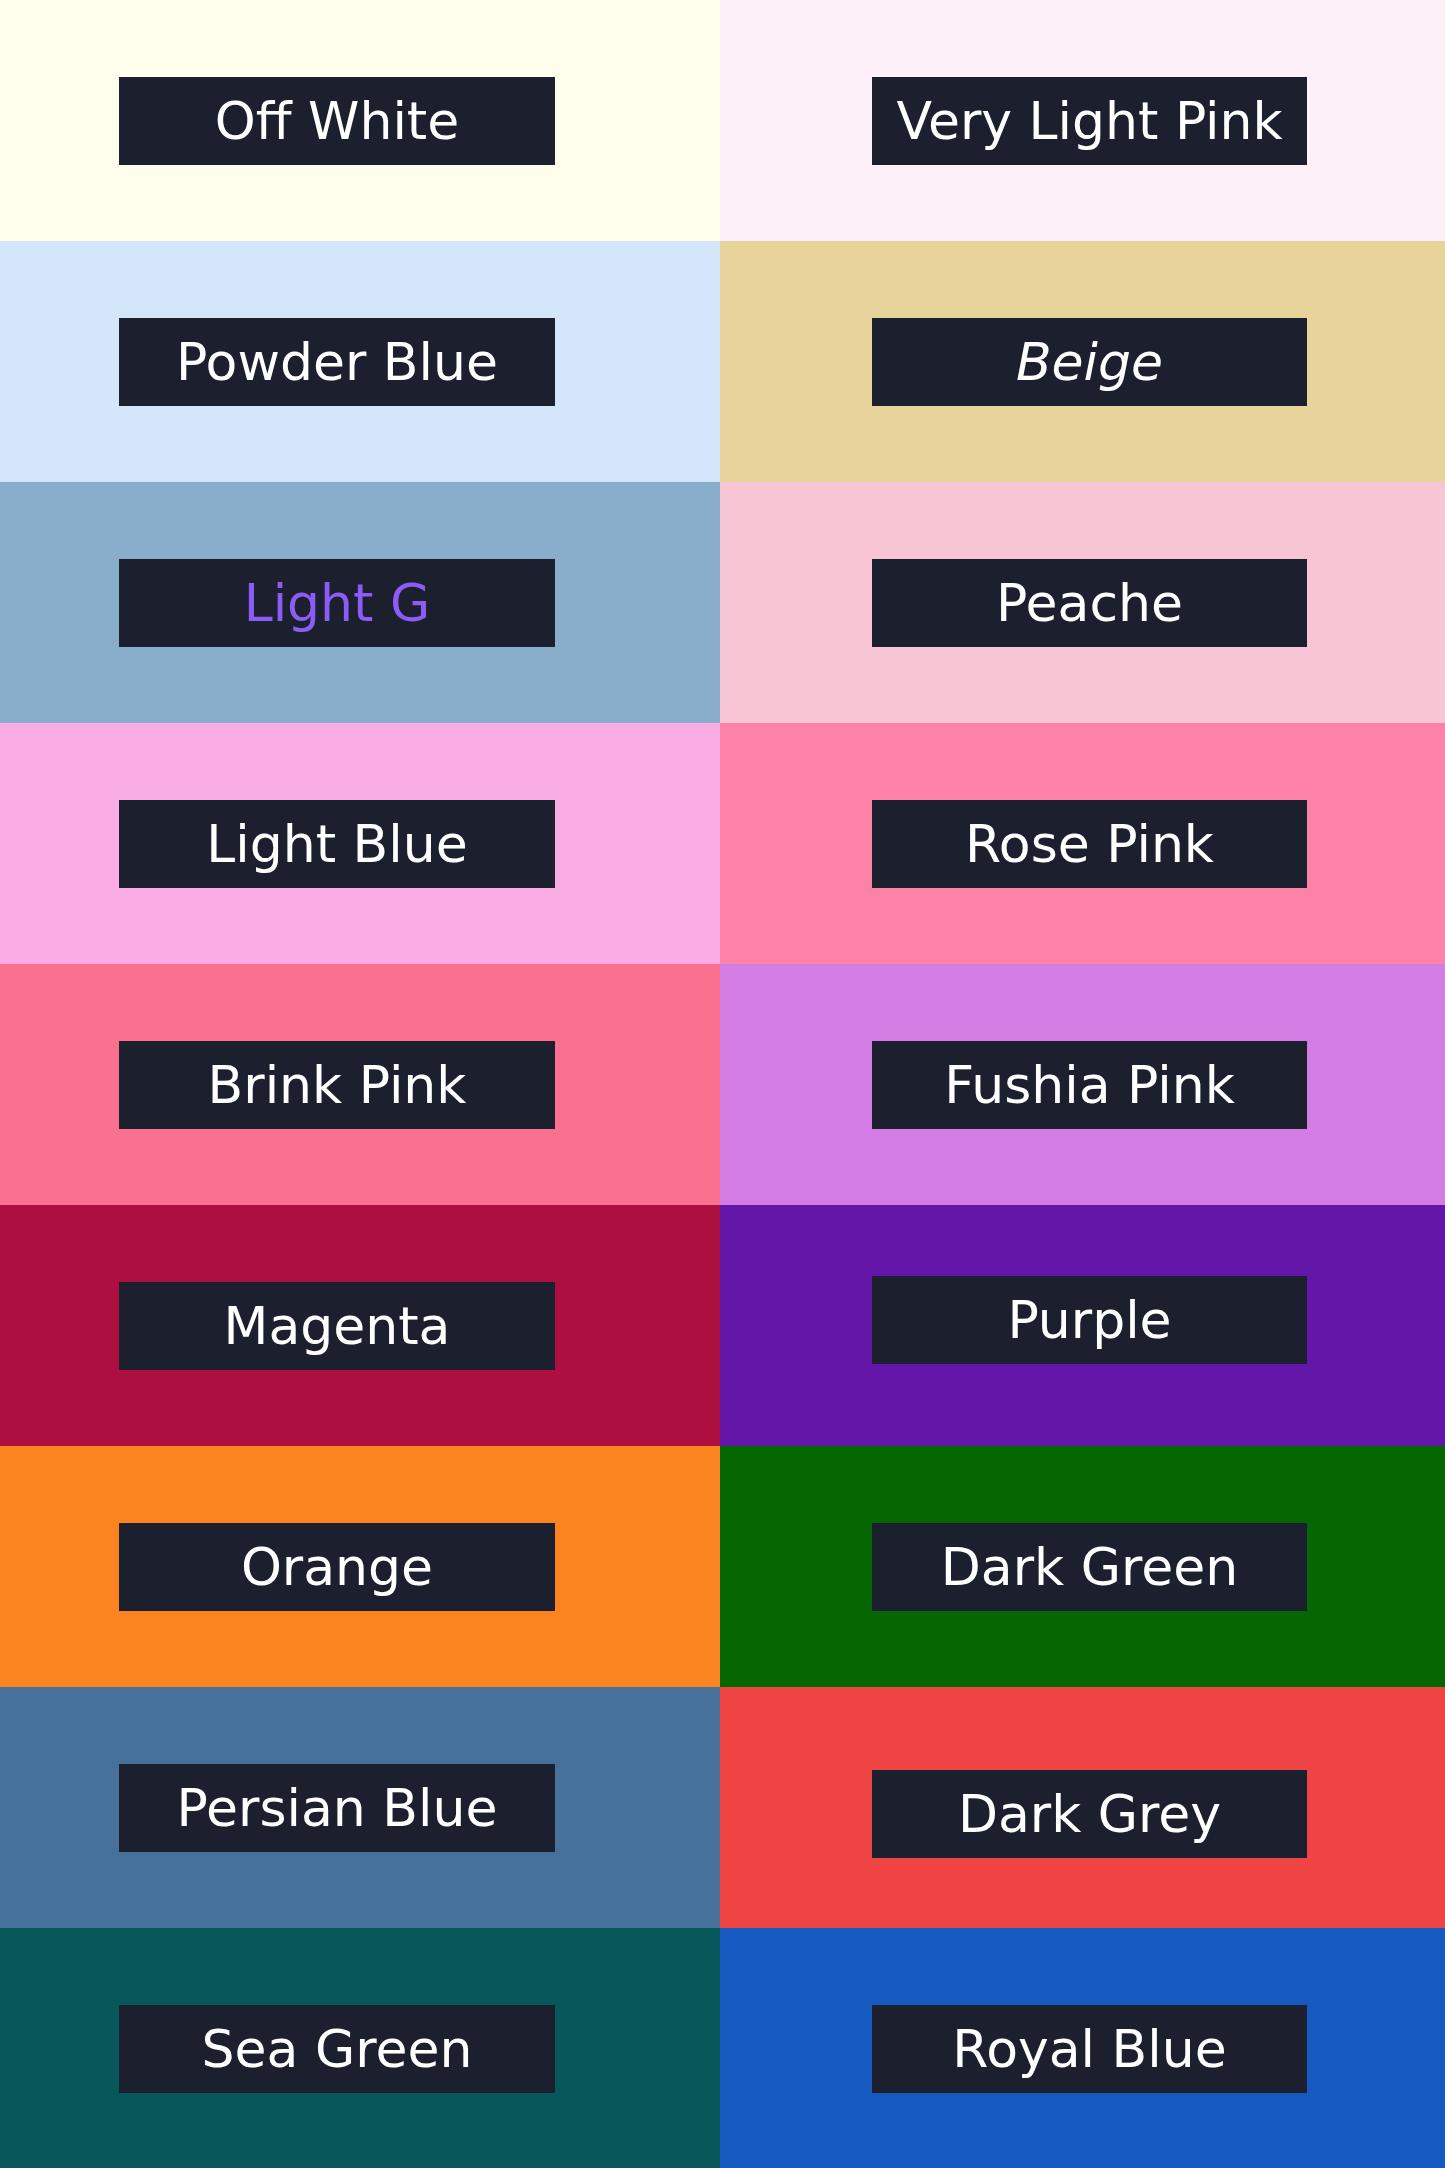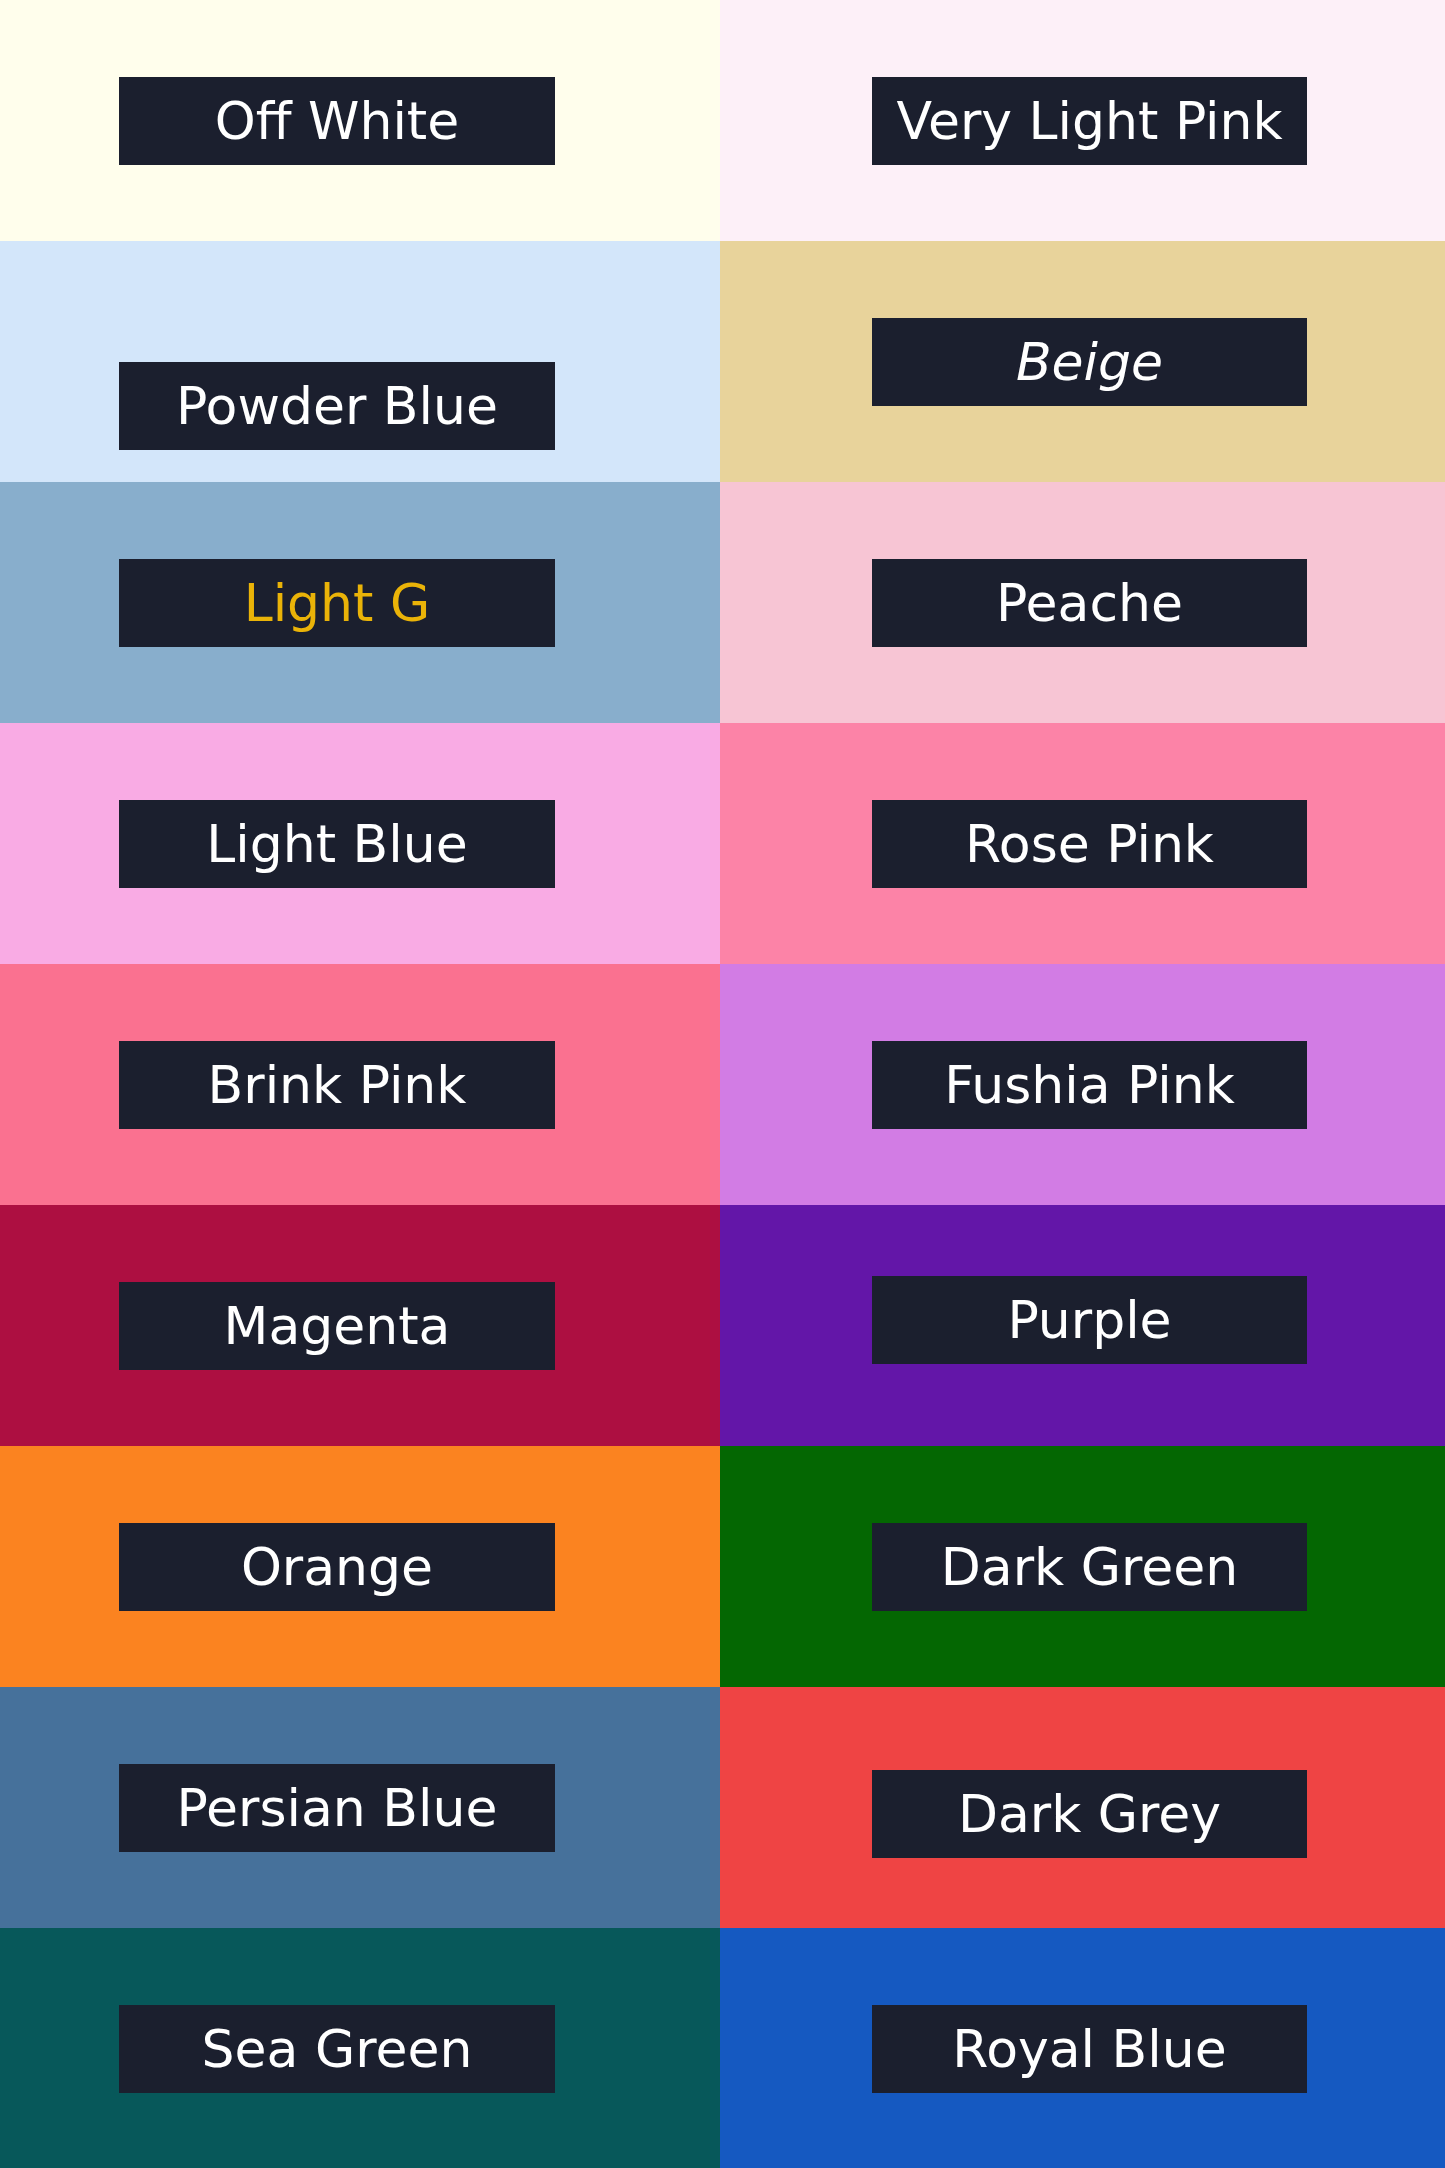--- a/index.html
+++ b/index.html
@@ -69,33 +69,33 @@
       <span class="label-text" style="color: rgb(255, 255, 255);">Off White</span>
     </div>
   </div>
   <div class="swatch-cell col-right" style="background-color: rgb(253, 240, 248);">
     <div class="label-box" style="background-color: rgb(27, 31, 46);">
       <span class="label-text" style="color: rgb(255, 255, 255);">Very Light Pink</span>
     </div>
   </div>
 
   <div class="swatch-cell col-left" style="background-color: rgb(211, 230, 250);">
-    <div class="label-box" style="background-color: rgb(27, 31, 46); margin-top: 44px;">
+    <div class="label-box" style="background-color: rgb(27, 31, 46);">
       <span class="label-text" style="color: rgb(255, 255, 255);">Powder Blue</span>
     </div>
   </div>
   <div class="swatch-cell col-right" style="background-color: rgb(232, 211, 155); font-style: italic;">
     <div class="label-box" style="background-color: rgb(27, 31, 46);">
       <span class="label-text" style="color: rgb(255, 255, 255);">Beige</span>
     </div>
   </div>
 
   <div class="swatch-cell col-left" style="background-color: rgb(136, 174, 204);">
     <div class="label-box" style="background-color: rgb(27, 31, 46);">
-      <span class="label-text" style="color: #eab308;">Light G</span>
+      <span class="label-text" style="color: #8b5cf6;">Light G</span>
     </div>
   </div>
   <div class="swatch-cell col-right" style="background-color: rgb(247, 197, 212);">
     <div class="label-box" style="background-color: rgb(27, 31, 46);">
       <span class="label-text" style="color: rgb(255, 255, 255);">Peache</span>
     </div>
   </div>
 
   <div class="swatch-cell col-left" style="background-color: rgb(249, 171, 228);">
     <div class="label-box" style="background-color: rgb(27, 31, 46);">

